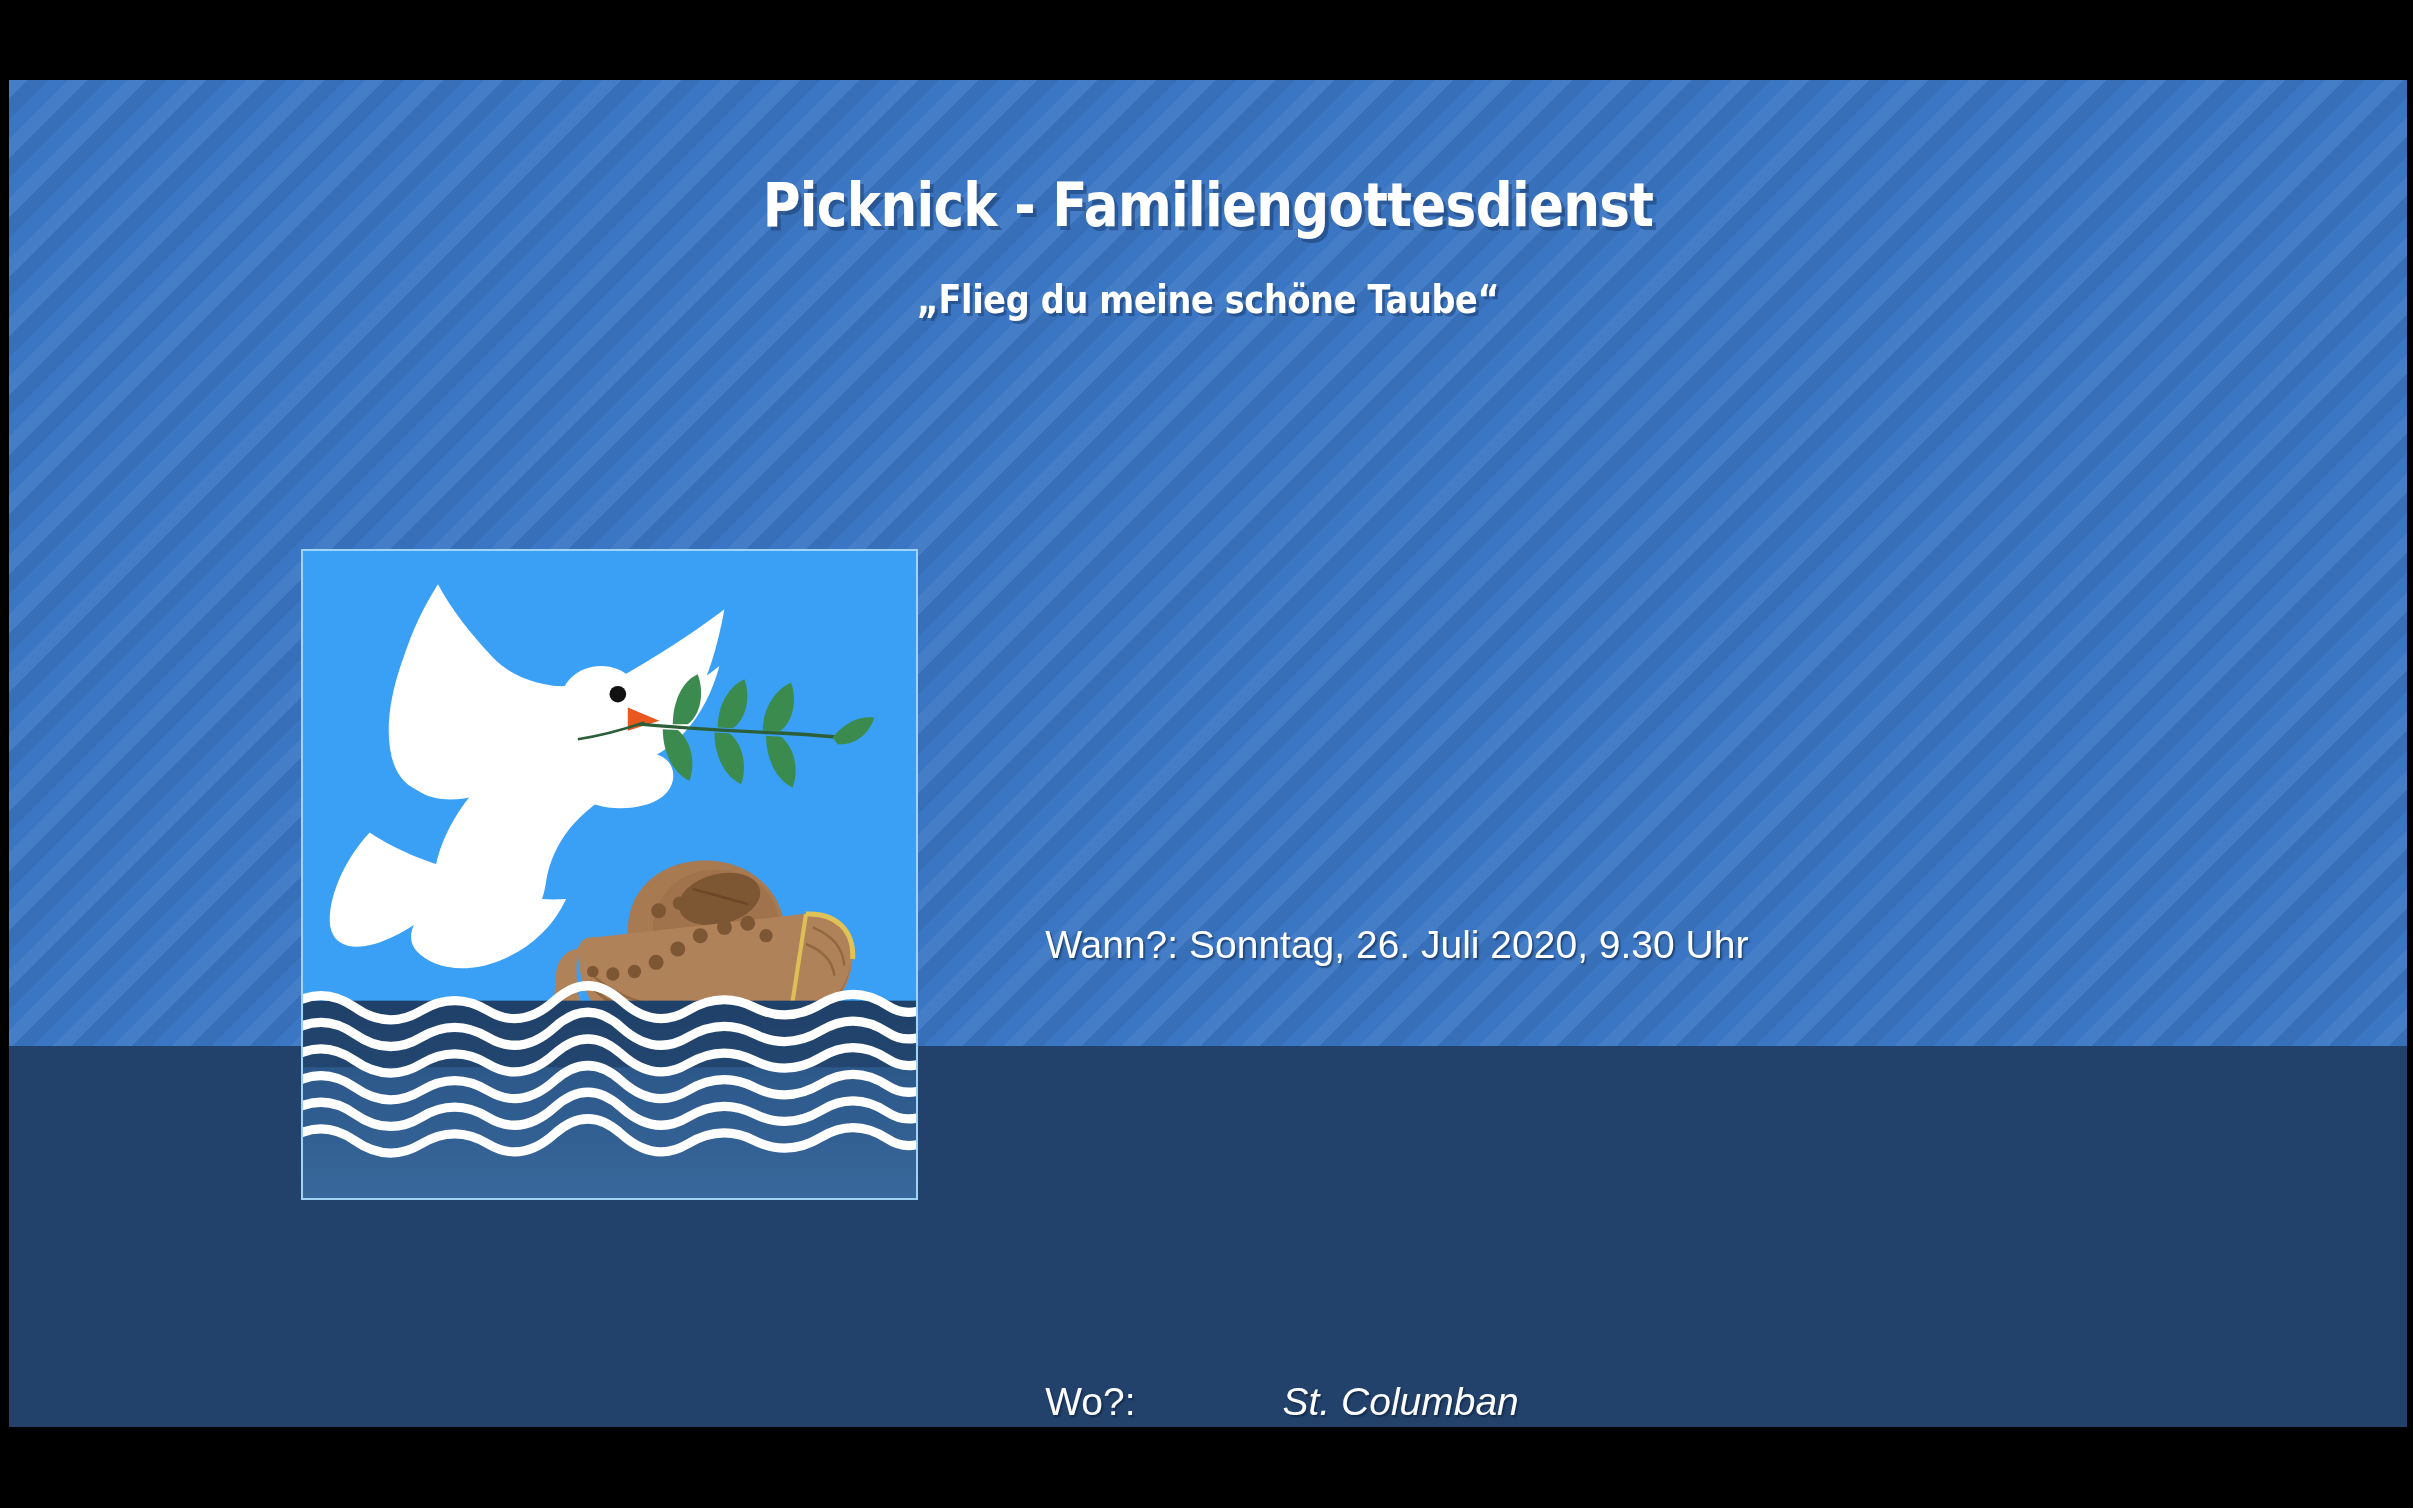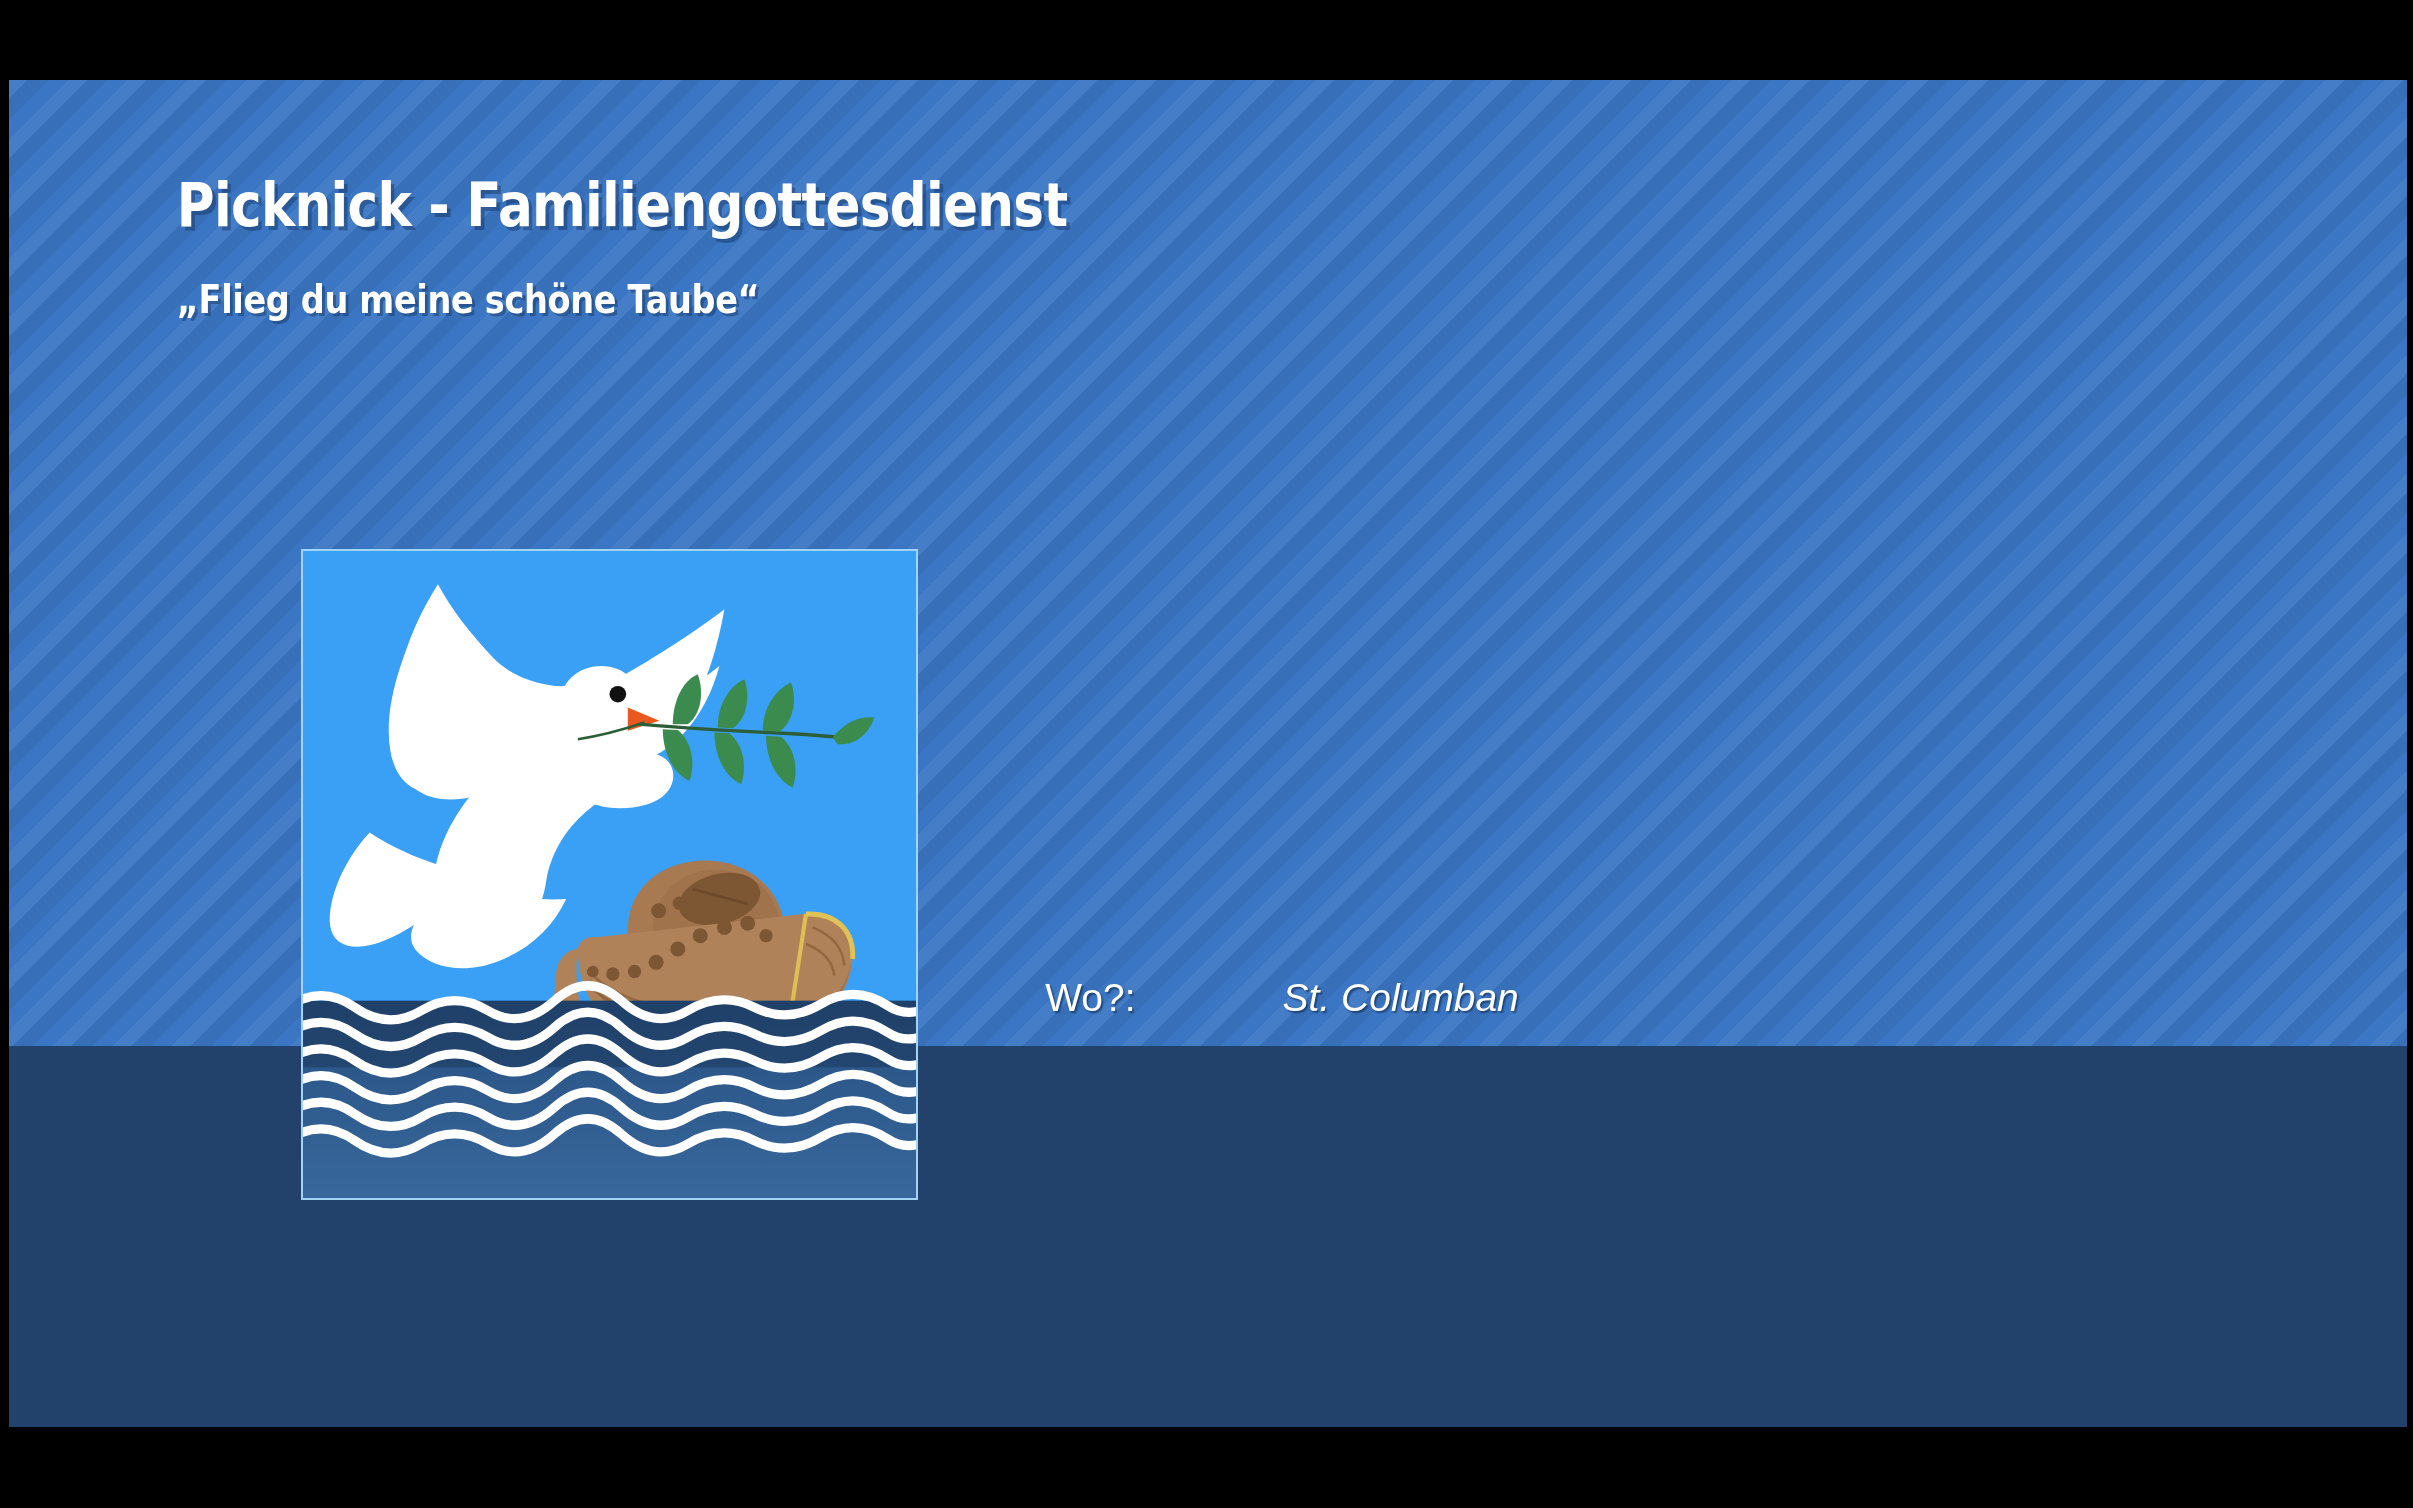--- a/index.html
+++ b/index.html
@@ -59,20 +59,21 @@
     bottom: 0;
     background: #23426b;
   }
 
   
   .headings {
     position: absolute;
     left: 0;
     top: 0;
     width: 100%;
+    text-align: center;
     z-index: 5;
   }
   #title {
     margin: 0;
     padding-top: 95px;
     color: #ffffff;
     font-family: "DejaVu Sans", sans-serif;
     font-weight: bold;
     font-size: 60px;
     letter-spacing: -0.8px;
@@ -281,20 +282,23 @@
             <path d="M556 222 C556 252 570 276 588 284 C596 262 590 236 574 223 Z" fill="#3c8b4e"></path>
 
             <path d="M636 224 C650 206 668 198 686 200 C680 220 662 234 642 232 Z" fill="#3c8b4e"></path>
           </g>
         </g>
       </svg>
     </div>
 
     <div id="body-text">
 
+      <div class="tblock">
+        <span class="tline"><span>Wann?:</span><span> Sonntag, 26. Juli 2020, 9.30 Uhr</span></span>
+      </div>
 
       <div class="tblock">
         <span class="tline"><span>Wo?:</span><span class="indent-wo">St. Columban</span></span>
         
       </div>
 
       
 
       
 

